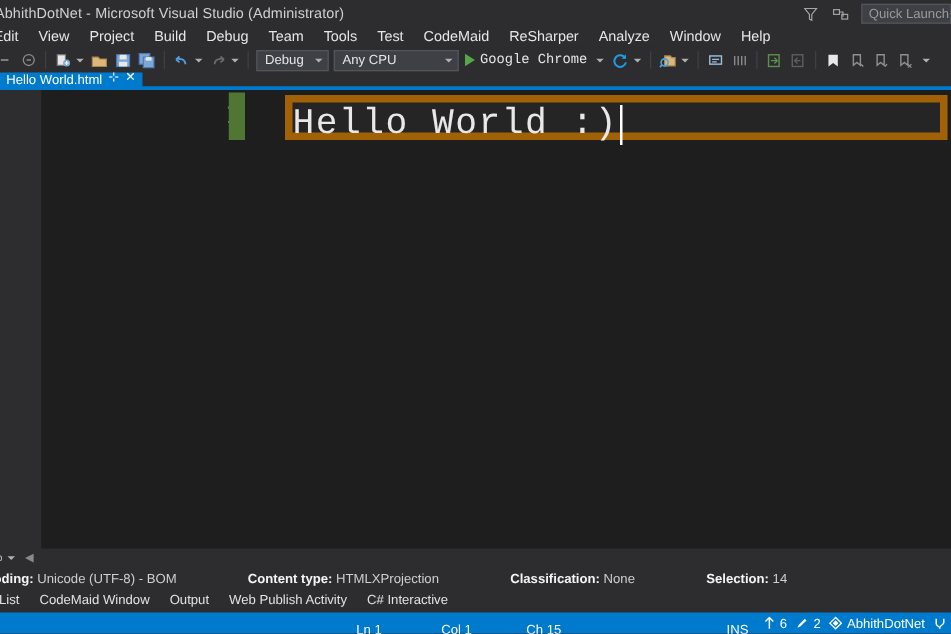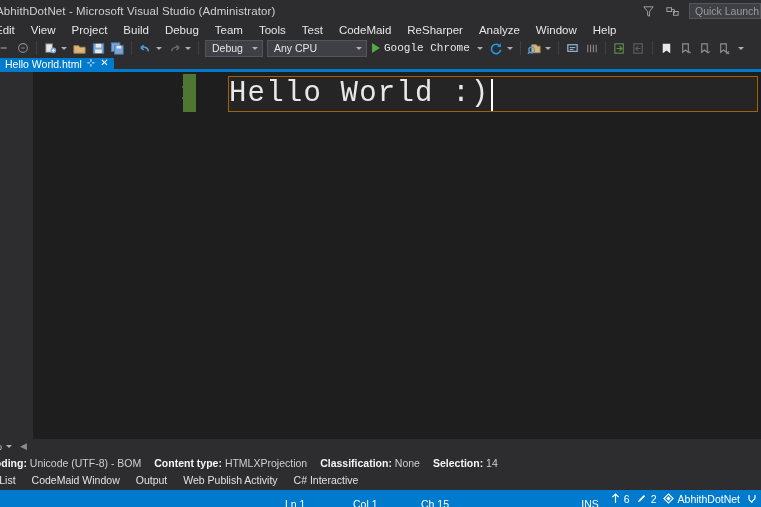--- a/index.html
+++ b/index.html
@@ -120,21 +120,21 @@
     color: #2b91af; font-family: "Liberation Mono", monospace;
     font-size: 24px; line-height: 30px;
   }
   .changebar {
     position: absolute; left: 150px; top: 2px; width: 13px; height: 38px;
     background: #4f7632;
   }
   .code-line {
     position: absolute; left: 195px; top: 4px; right: 3px; height: 36px;
     background: #252526;
-    border: 1px solid #a16207;
+    border: 6px solid #a16207;
   }
   .code-text {
     position: absolute; left: 0px; top: -1px;
     color: #e8e8e8;
     font-family: "Liberation Mono", monospace;
     font-size: 29px; line-height: 36px;
     white-space: pre;
     letter-spacing: 1.2px;
   }
   .caret-bar {
@@ -159,21 +159,21 @@
   }
   .hsplit-arrow { color:#8a8a8a; font-size: 9px; margin-left: 8px; }
 
   .diagbar {
     position: absolute; left: 0; top: 455px; width: 761px; height: 16px;
     background: #2d2d30;
     display: flex; align-items: center; gap: 0px;
     font-size: 10.5px; white-space: nowrap;
     overflow: hidden;
   }
-  .diag-item { margin-right: 13px; color: #d8d8d8; }
+  .diag-item { margin-right: 13px; color: #d8d8d8; margin-left: 44px; }
   .diag-item:first-child { margin-left: -11px; }
   .diag-key { font-weight: bold; color: #f5f5f5; }
   .diag-val { color: #cfcfcf; }
 
   
   .tooltabs {
     position: absolute; left: 0; top: 471px; width: 761px; height: 19px;
     background: #2d2d30;
     display: flex; align-items: center;
     overflow: hidden;

